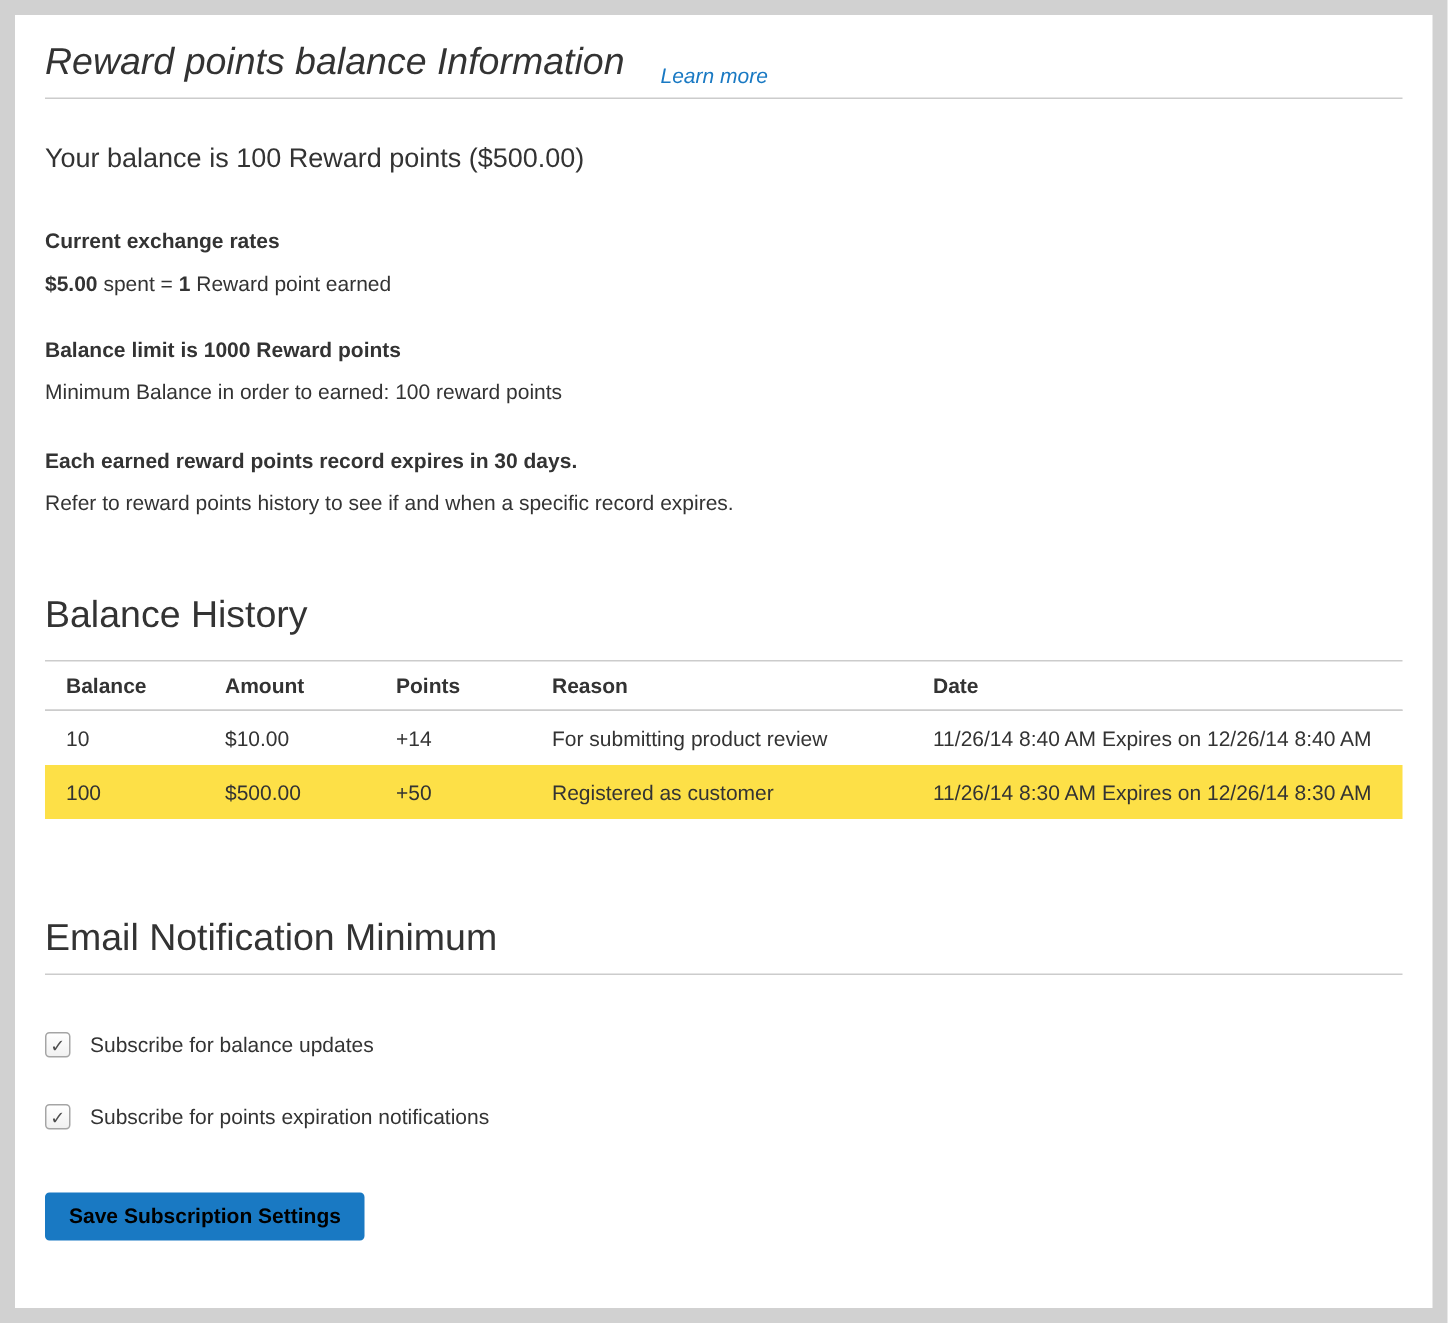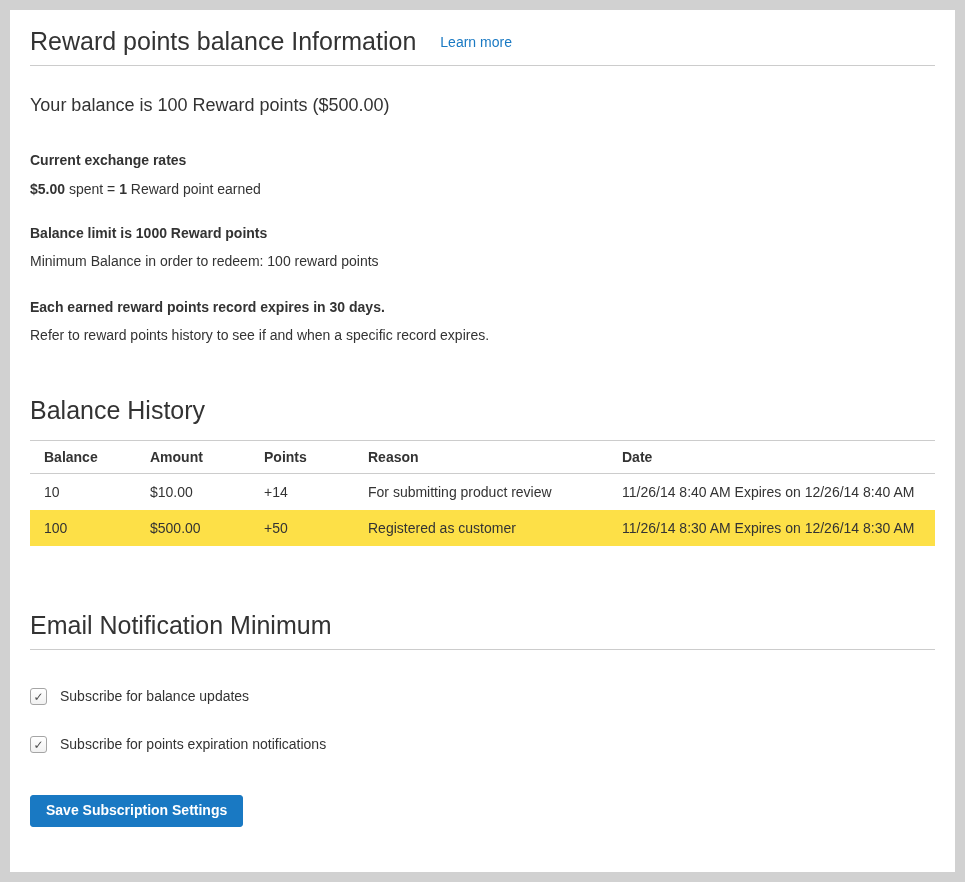--- a/index.html
+++ b/index.html
@@ -18,21 +18,22 @@
     width: 945px; height: 862px;
     background: #ffffff;
     padding: 0 20px;
     overflow: hidden;
   }
 
   
   .page-title-wrap {
     padding-top: 15px;
     display: flex;
-    align-items: center;
+    align-items: flex-end;
+    font-style: italic;
   }
   h1.page-title {
     margin: 0;
     font-size: 25px;
     font-weight: 300;
     line-height: 33px;
     color: #333;
   }
   a.learn-more {
     margin-left: 24px;
@@ -136,21 +137,21 @@
     line-height: 19px;
     cursor: pointer;
   }
 
   .save-button {
     display: inline-block;
     margin-top: 41px;
     background: #1979c3;
     border: 1px solid #1979c3;
     border-radius: 3px;
-    color: #ffffff;
+    color: #000000;
     font-family: inherit;
     font-size: 14px;
     font-weight: 700;
     line-height: 19px;
     padding: 5px 15px 6px 15px;
     cursor: pointer;
   }
 </style>
 </head>
 <body>
@@ -168,21 +169,21 @@
   <p class="balance-summary">Your balance is 100 Reward points ($500.00)</p>
 
   
   <p class="section-label">Current exchange rates</p>
   <div class="rates">
     <div><span class="b">$5.00</span><span> spent = </span><span class="b">1</span><span> Reward point earned</span></div>
   </div>
 
   
   <p class="section-label label-limit">Balance limit is 1000 Reward points</p>
-  <p class="body-line">Minimum Balance in order to redeem: 100 reward points</p>
+  <p class="body-line">Minimum Balance in order to earned: 100 reward points</p>
 
   <p class="section-label label-expiry">Each earned reward points record expires in 30 days.</p>
   <p class="body-line">Refer to reward points history to see if and when a specific record expires.</p>
 
   
   <h2 class="section-heading history-heading">Balance History</h2>
 
   <table class="history-table">
     <colgroup>
       <col class="c-balance">

